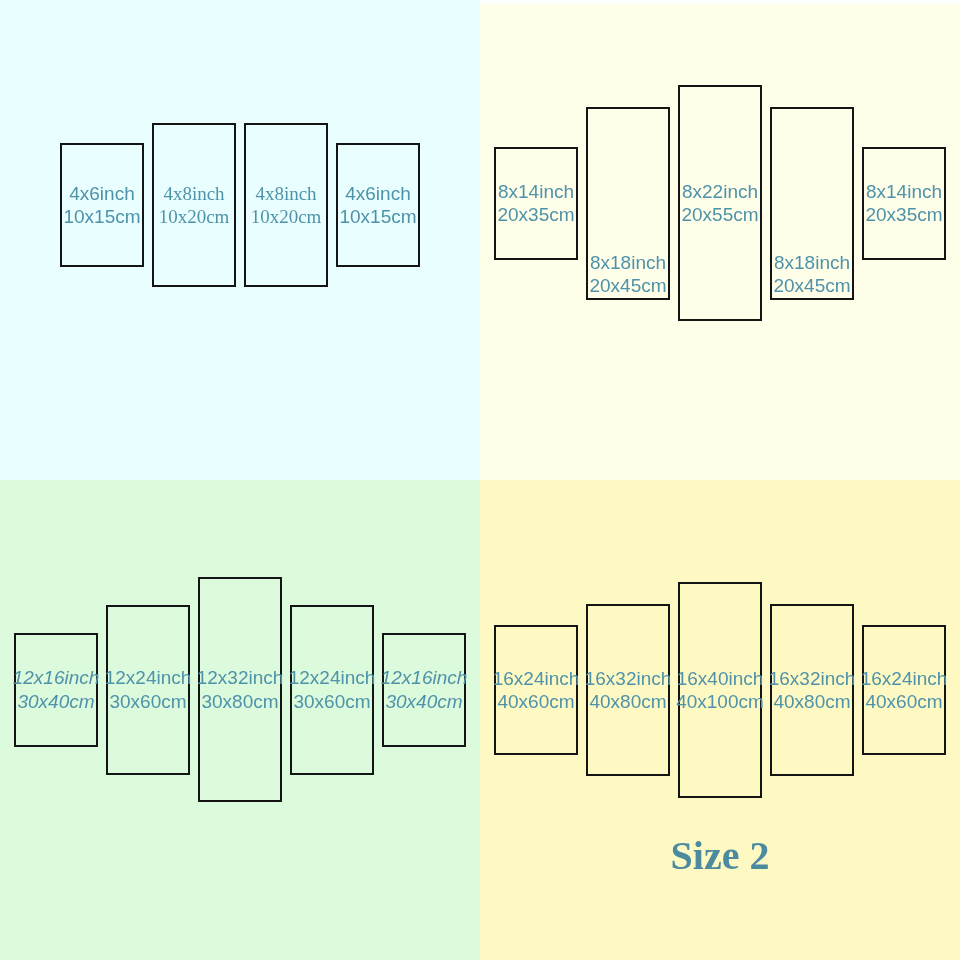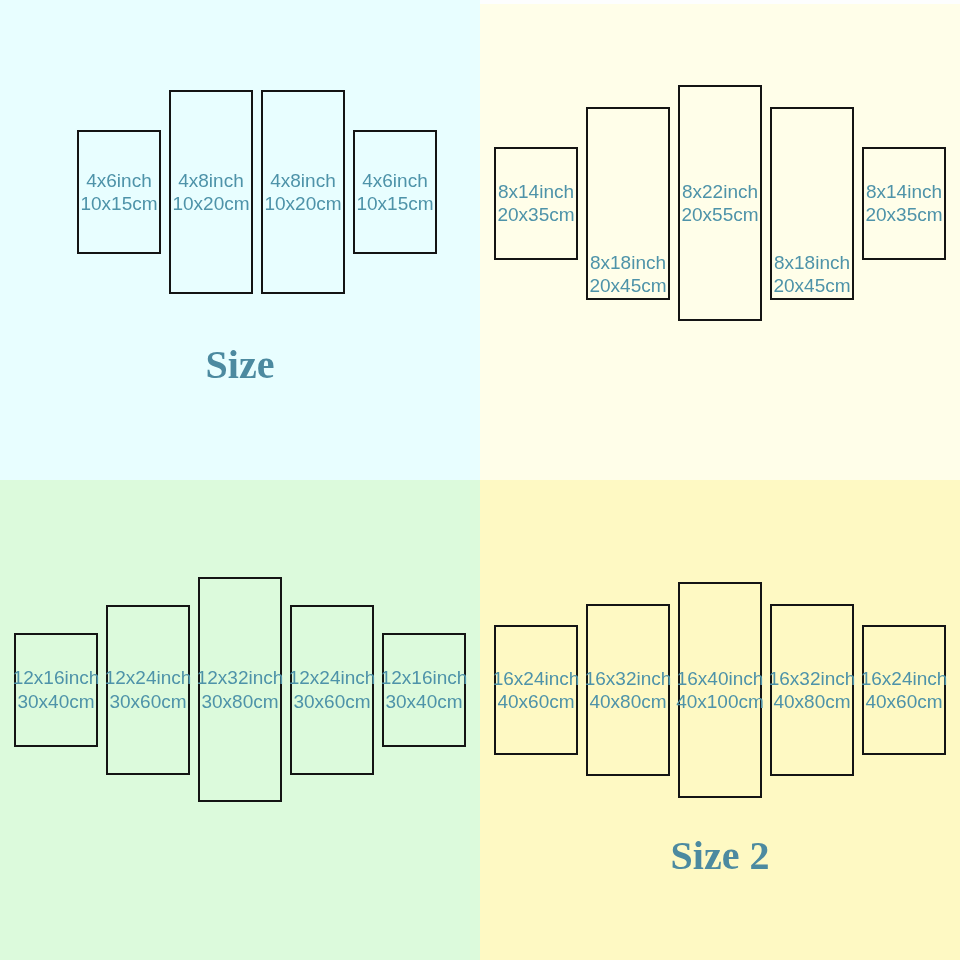--- a/index.html
+++ b/index.html
@@ -24,40 +24,40 @@
 
   .white-strip{
     position:absolute;top:0;left:0;width:100%;height:4px;
     background:#FDFEFE;
   }
 
   .panels-row{
     position:absolute;left:0;width:100%;
     display:flex;justify-content:center;align-items:center;gap:8px;
   }
-  .q0 .panels-row{top:87px;height:210px;margin-left:17px;}
+  .q0 .panels-row{top:100px;height:210px;}
   .q1 .panels-row{top:85px;height:236px;}
   .q2 .panels-row{top:97px;height:225px;}
   .q3 .panels-row{top:102px;height:216px;}
 
   .panel{
     box-sizing:border-box;
     flex:0 0 auto;
     width:84px;
     border:2px solid #141414;
     background:transparent;
     display:flex;align-items:center;justify-content:center;
   }
   .q0 .p0,.q0 .p4{height:124px;}
-  .q0 .p1,.q0 .p3{height:204px;}
+  .q0 .p1,.q0 .p3{height:164px;font-family:Liberation Serif, serif;}
   .q0 .p2{height:210px;}
   .q1 .p0,.q1 .p4{height:113px;}
   .q1 .p1,.q1 .p3{height:193px;align-items:flex-end;}
   .q1 .p2{height:236px;}
-  .q2 .p0,.q2 .p4{height:114px;}
+  .q2 .p0,.q2 .p4{height:114px;font-style:italic;}
   .q2 .p1,.q2 .p3{height:170px;}
   .q2 .p2{height:225px;}
   .q3 .p0,.q3 .p4{height:130px;}
   .q3 .p1,.q3 .p3{height:172px;}
   .q3 .p2{height:216px;}
 
   .panel-label{
     display:flex;flex-direction:column;align-items:center;
     color:#4E93A9;
     font-size:19px;
@@ -103,21 +103,20 @@
           <span>10x20cm</span>
         </div>
       </div>
       <div class="panel p4">
         <div class="panel-label">
           <span>4x6inch</span>
           <span>10x15cm</span>
         </div>
       </div>
     </div>
-    <h2 class="title">Size</h2>
   </section>
 
   <section class="quadrant q1">
     <div class="white-strip"></div>
     <div class="panels-row">
       <div class="panel p0">
         <div class="panel-label">
           <span>8x14inch</span>
           <span>20x35cm</span>
         </div>

